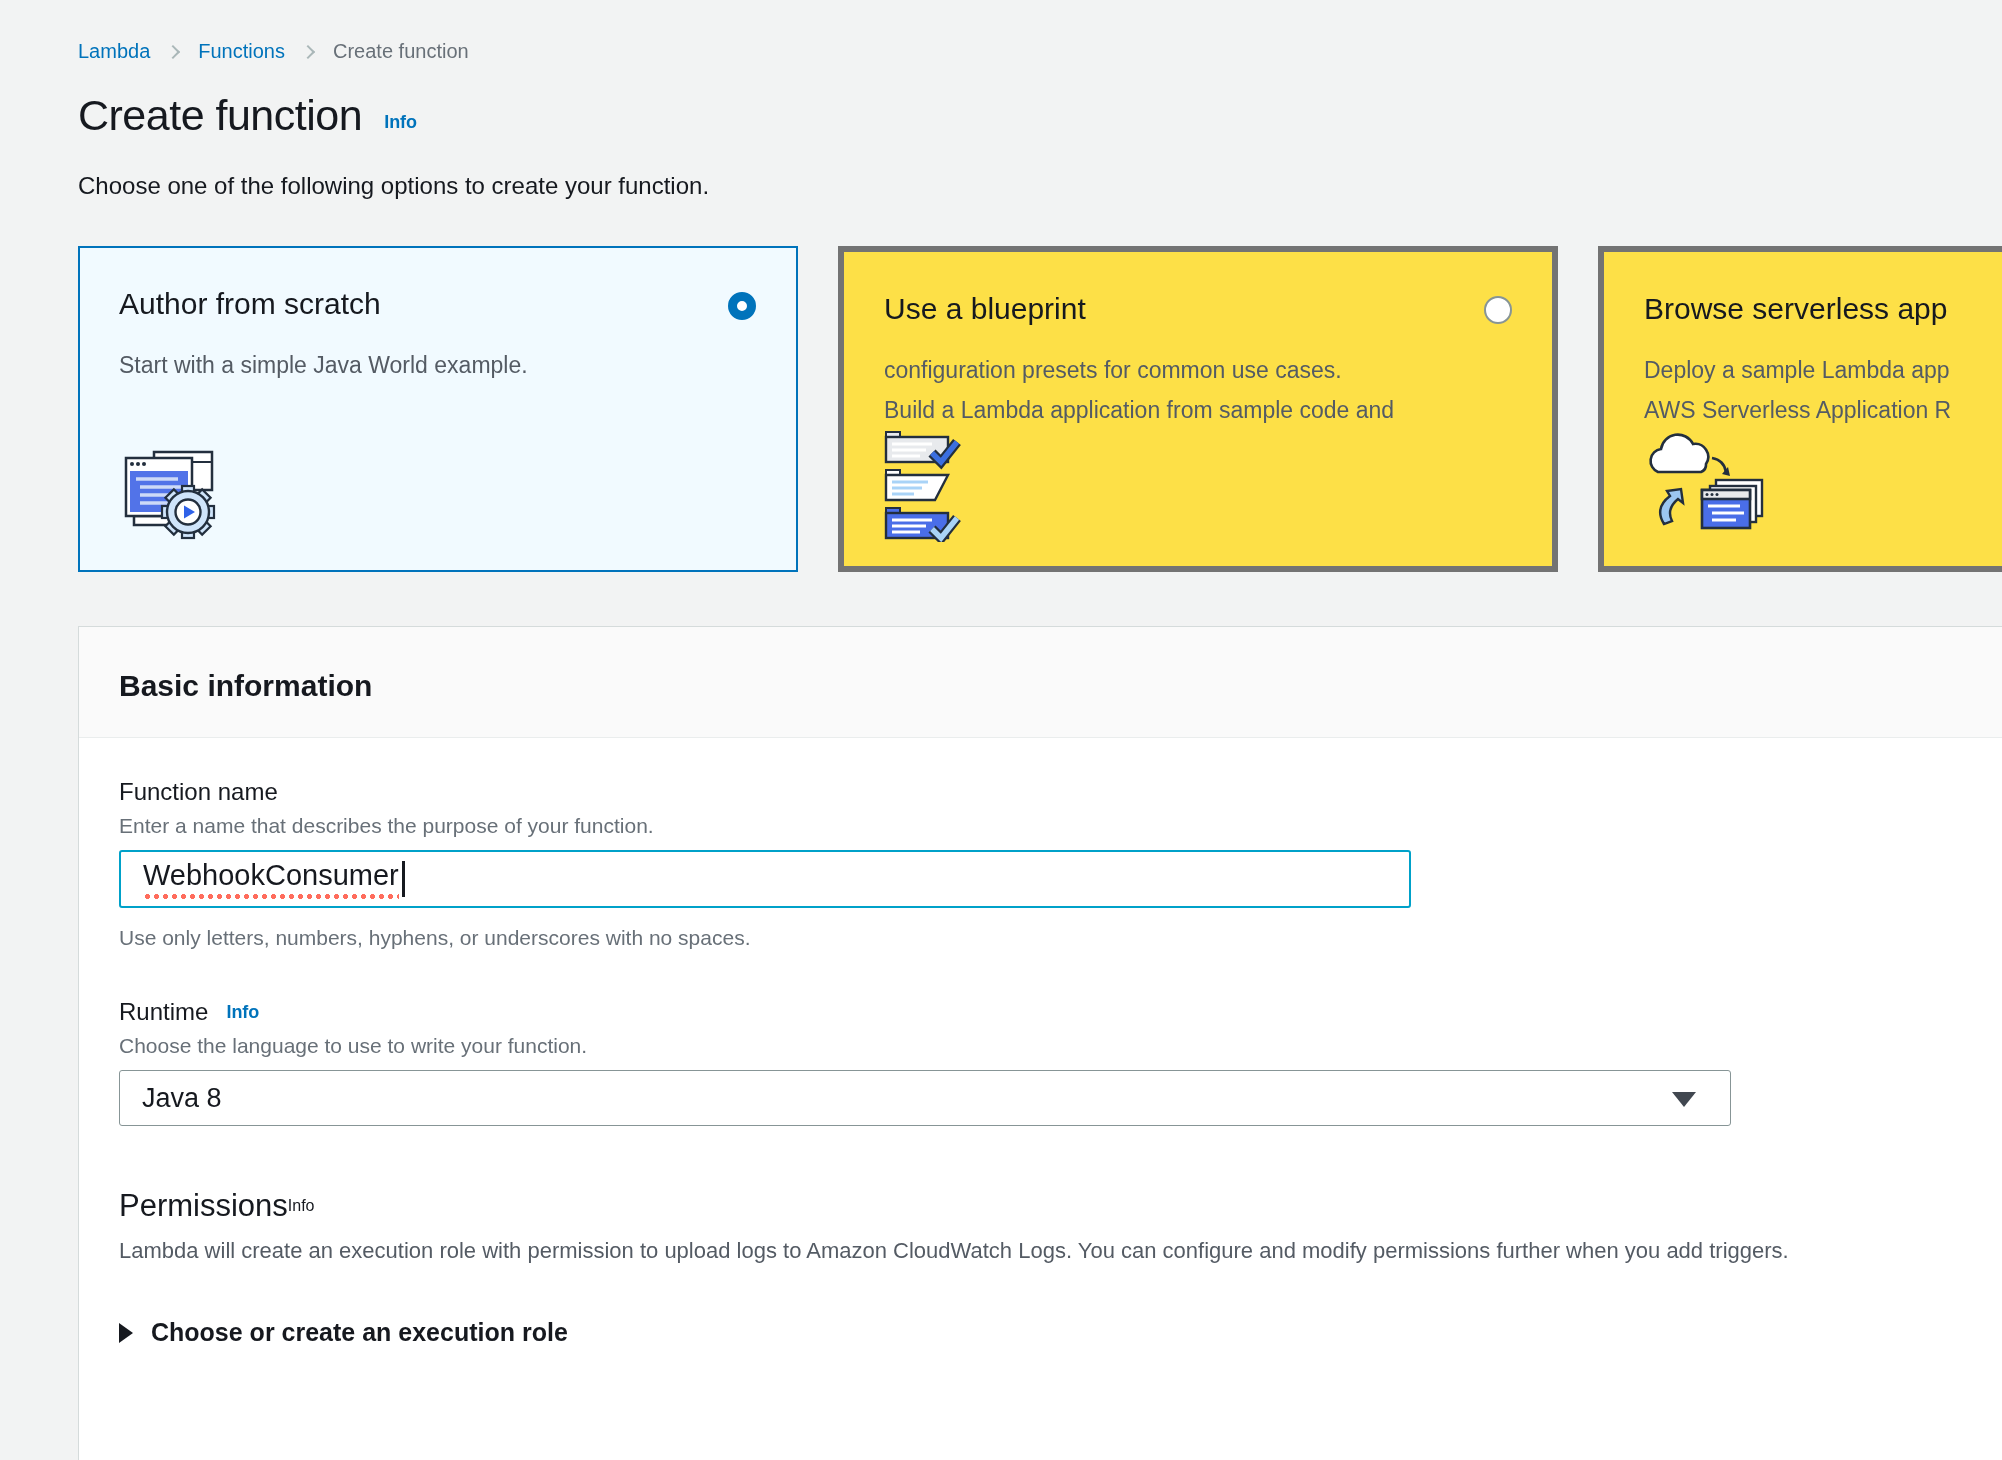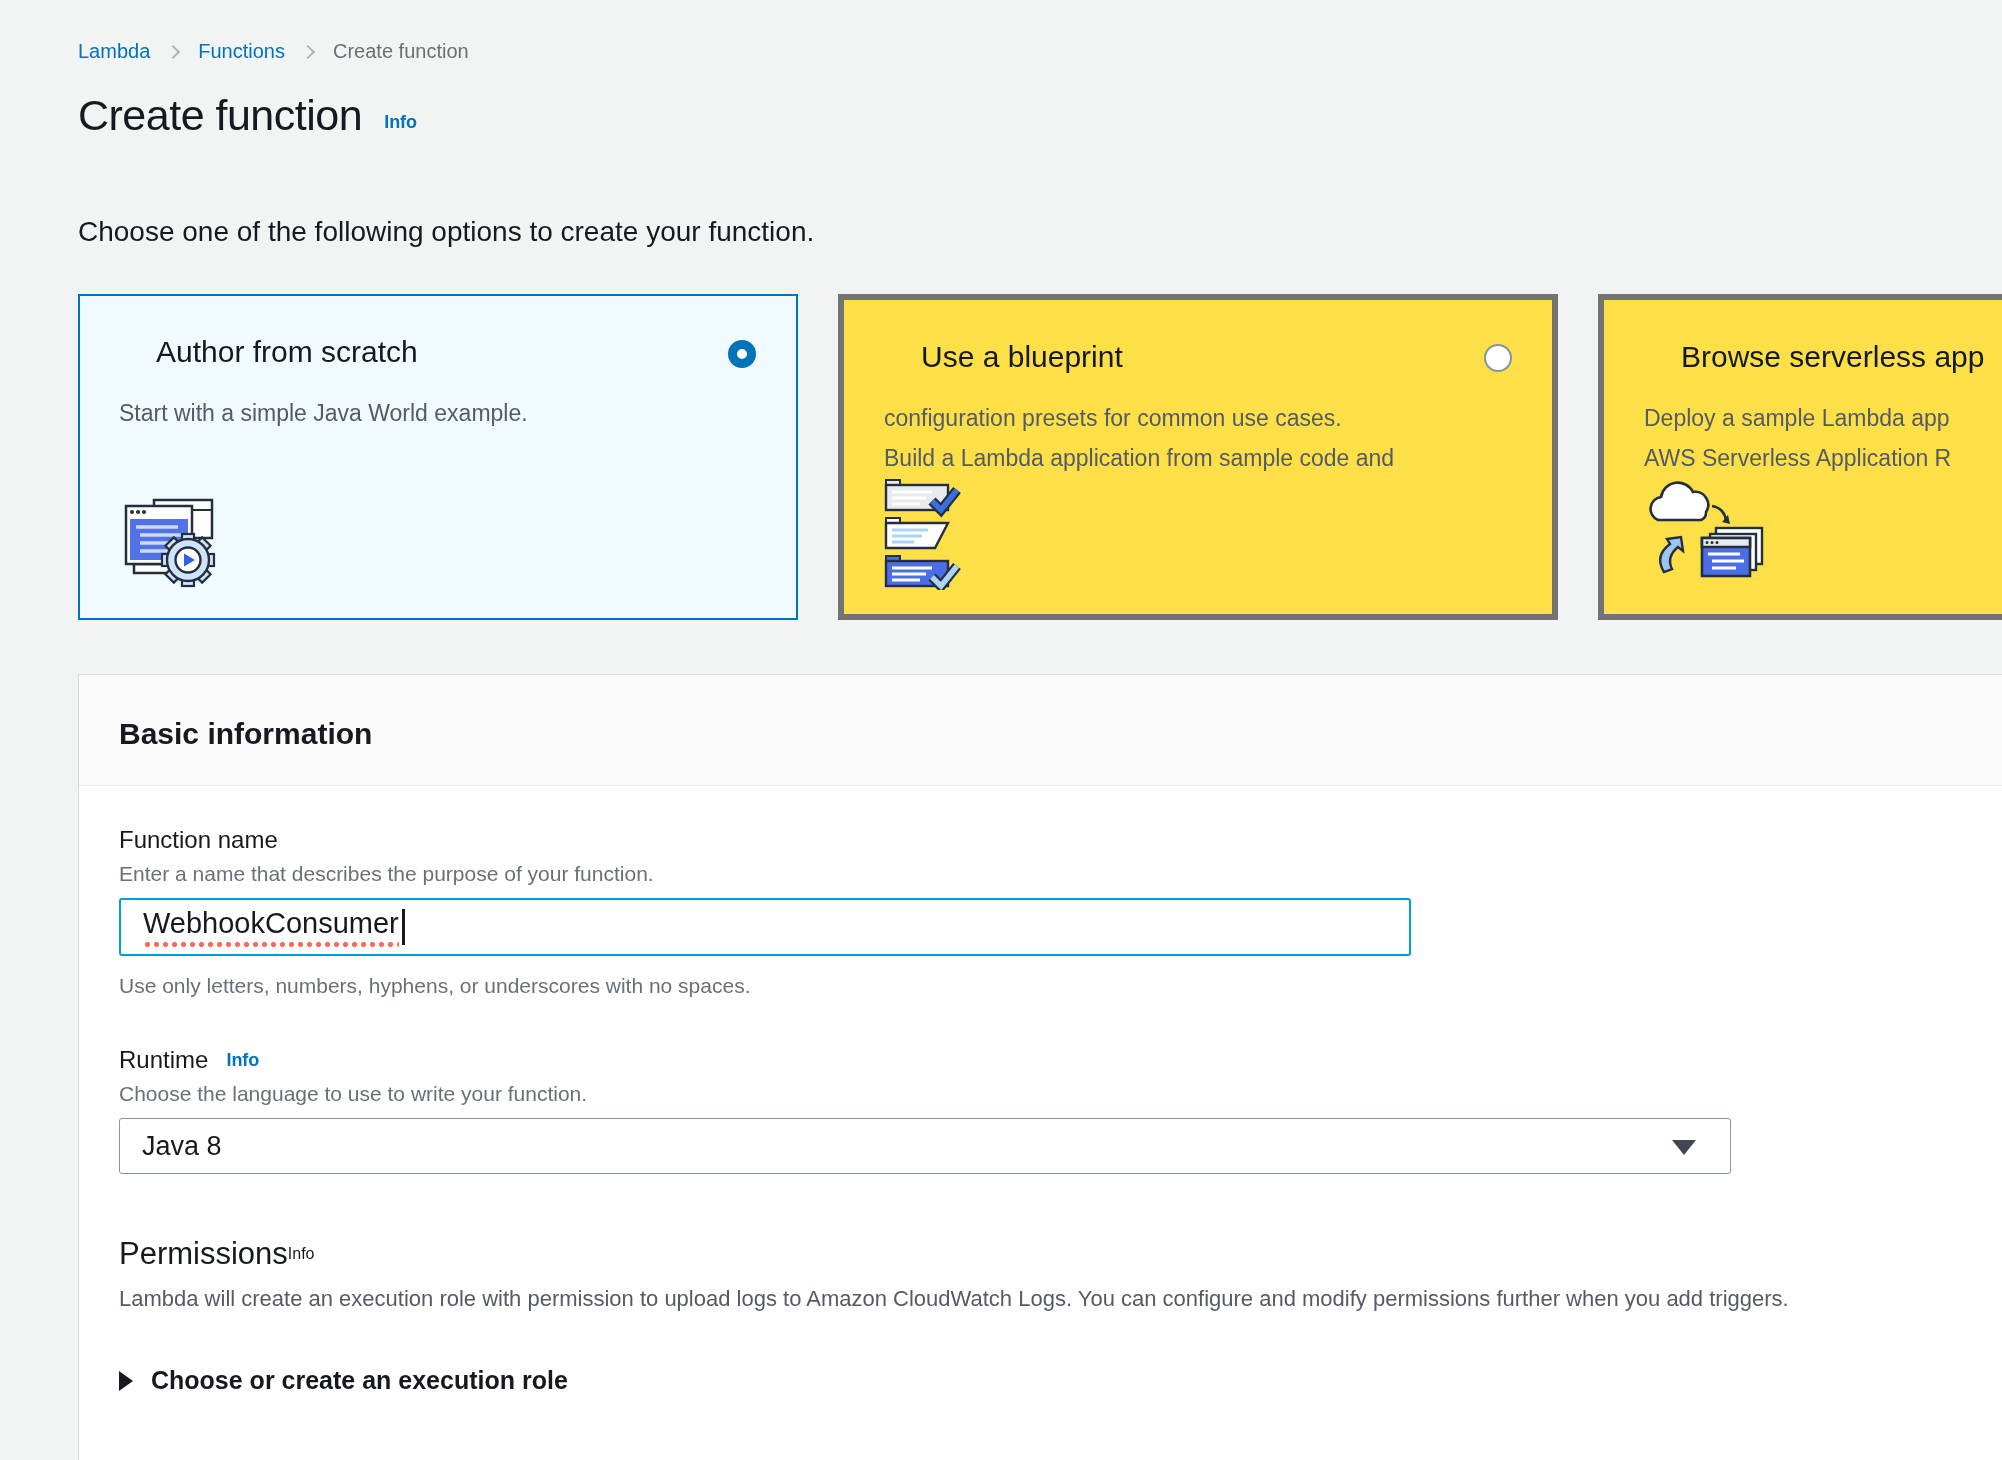--- a/index.html
+++ b/index.html
@@ -18,30 +18,30 @@
   .chev {
     display:inline-block; width:10px; height:10px;
     border-top:2.5px solid #aab7b8; border-right:2.5px solid #aab7b8;
     transform:rotate(45deg); margin:0 20px 0 18px;
   }
 
   
   .title-row { display:flex; align-items:flex-end; margin-top:28px; }
   .page-title { font-size:43px; font-weight:500; color:#16191f; letter-spacing:-0.5px; }
   .info-link { font-size:18px; font-weight:700; color:#0073bb; text-decoration:none; margin-left:22px; padding-bottom:7px; cursor:pointer; }
-  .subtitle { margin-top:76px; font-size:28px; color:#16191f; }
+  .subtitle { margin-top:32px; font-size:24px; color:#16191f; }
 
   
   .cards { display:flex; gap:40px; margin-top:46px; width:2400px; }
   .card {
     position:relative; width:720px; height:326px; flex:none;
     background:#fde047; border:6px solid #737373; padding:40px 40px 0 40px;
   }
   .card.selected { background:#f1faff; border:2px solid #0073bb; padding:39px 39px 0 39px; }
-  .card h2 { font-size:30px; font-weight:500; color:#16191f;margin-left:37px; }
+  .card h2 { font-size:30px; font-weight:500; color:#16191f; }
   .card .desc { margin-top:24px; font-size:23px; line-height:40px; color:#545b64; }
   .card .desc span { display:block; white-space:nowrap; }
   .radio { position:absolute; top:44px; right:40px; width:28px; height:28px; border-radius:50%; background:#fff; }
   .radio.on  { border:9px solid #0073bb; }
   .radio.off { border:2px solid #879596; }
   .card-icon { position:absolute; left:40px; bottom:24px; }
 
   
   .panel {
     margin-top:54px; width:2240px;

